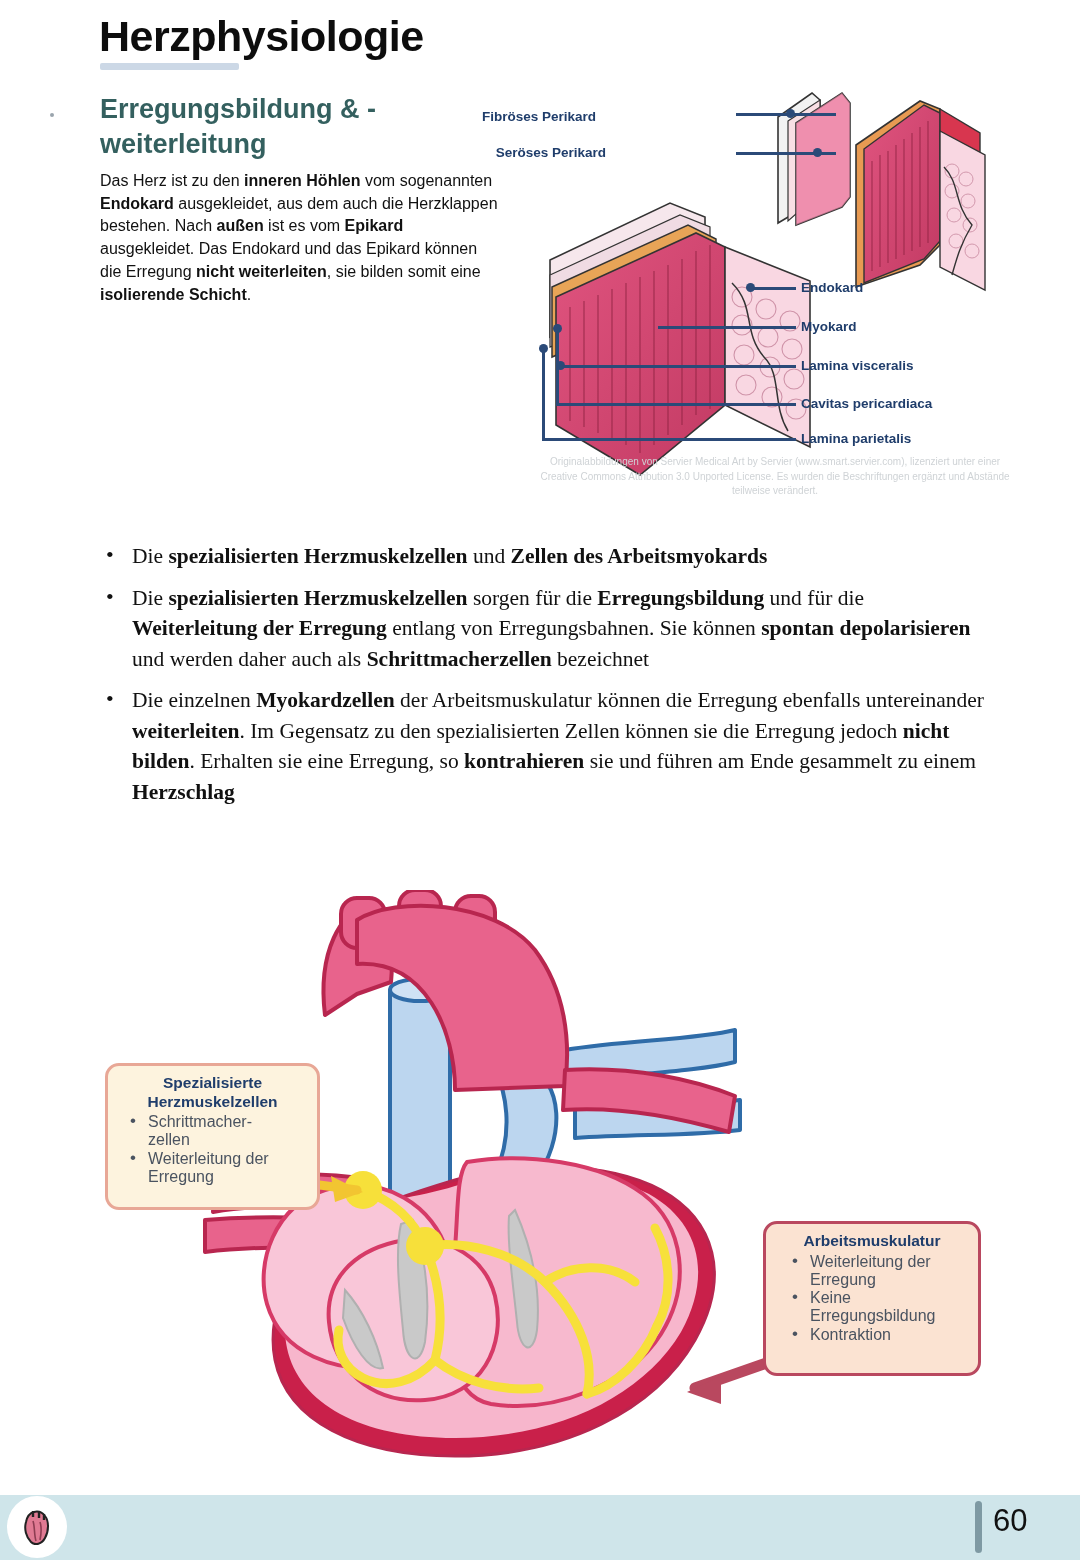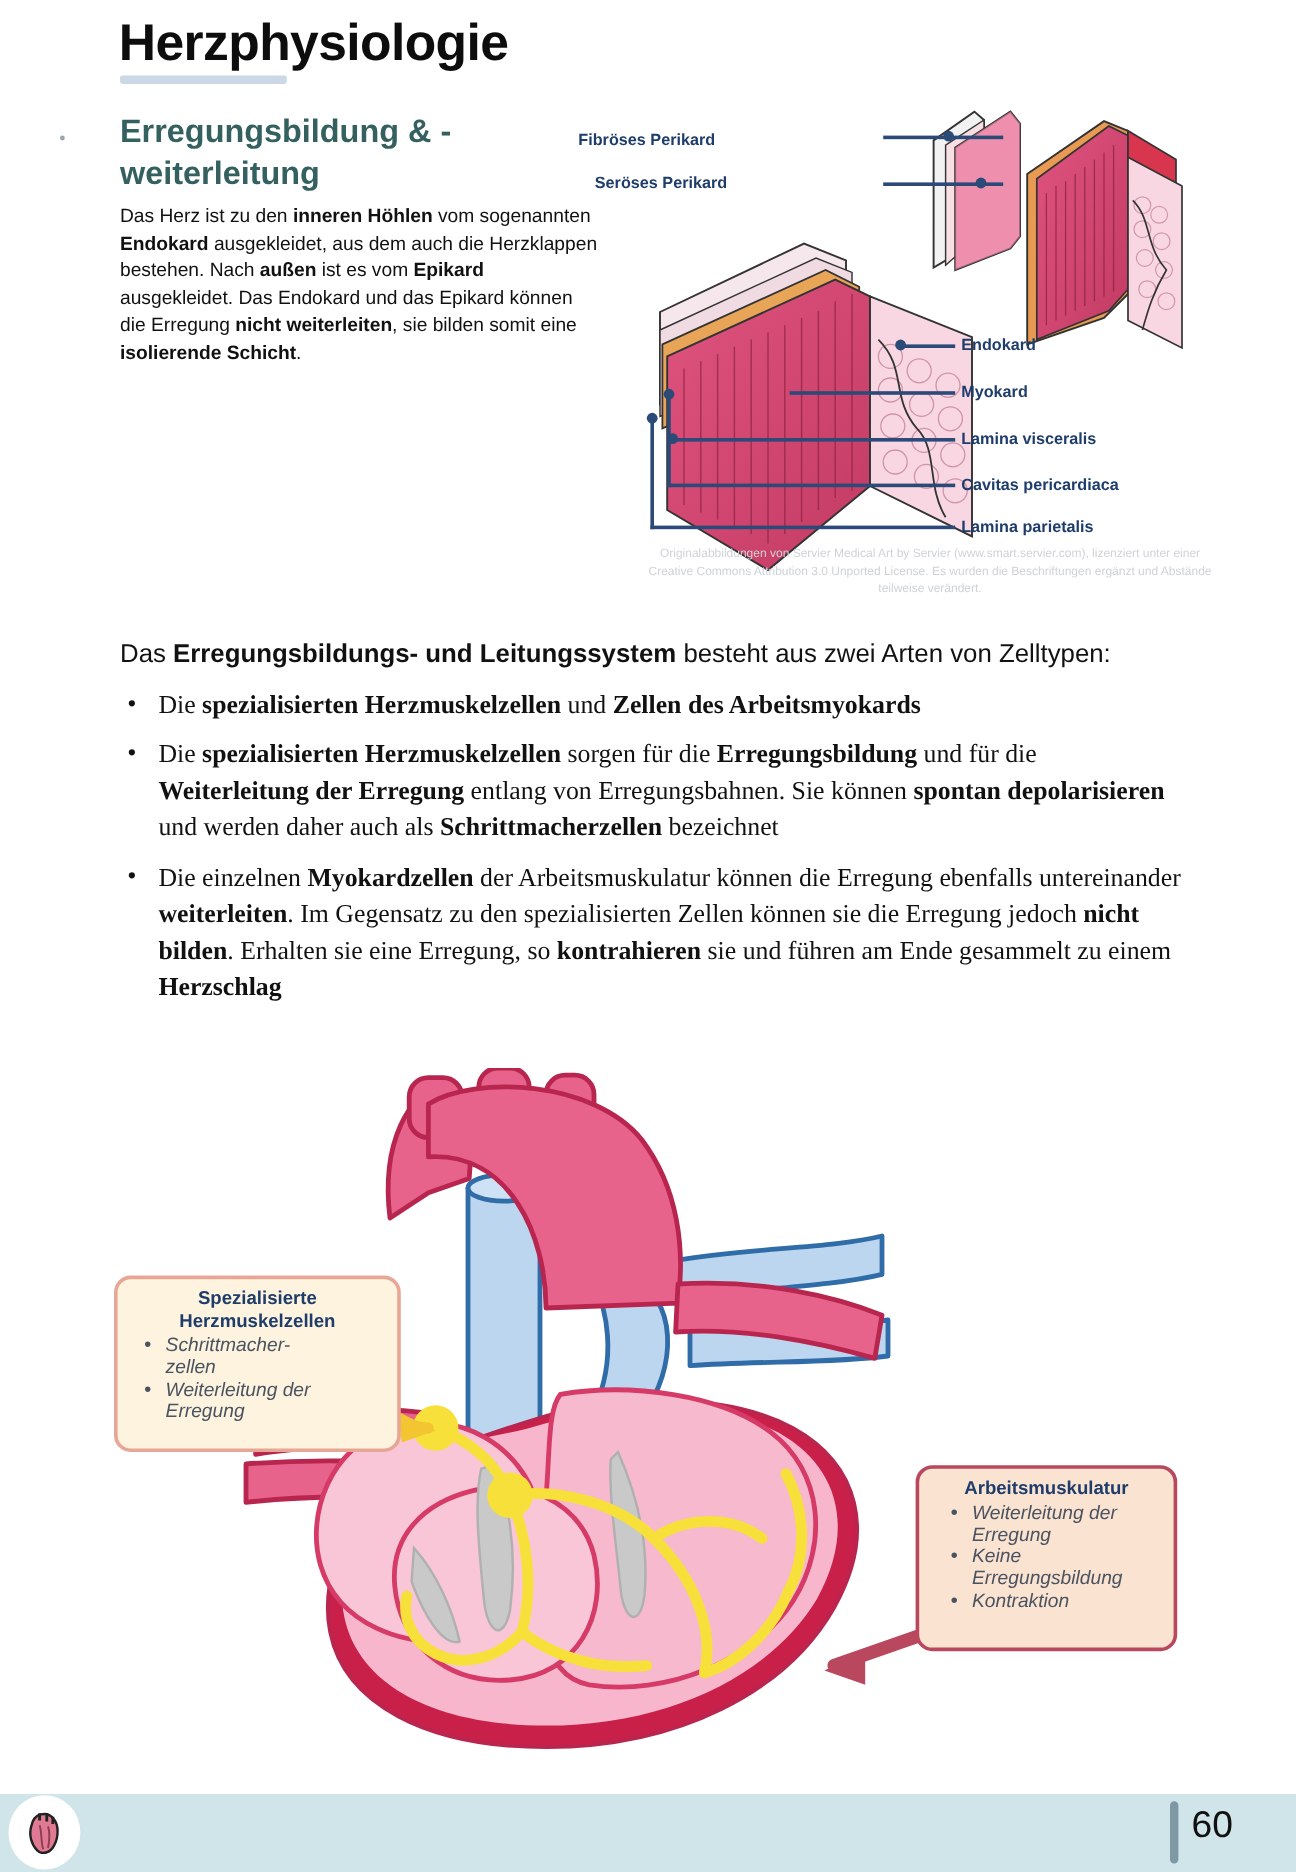--- a/index.html
+++ b/index.html
@@ -65,35 +65,35 @@
   }
 
   
   .heart-wrap{position:absolute;left:95px;top:890px;width:900px;height:570px;}
 
   
   .callout{
     position:absolute;border-radius:14px;box-sizing:border-box;
   }
   .callout-left{
-    left:95px;top:1063px;width:239px;height:147px;
+    left:105px;top:1063px;width:215px;height:147px;
     background:#fdf3de;border:3px solid #e8a796;
   }
   .callout-right{
     left:763px;top:1221px;width:218px;height:155px;
     background:#fbe3d2;border:3px solid #b9485f;
   }
   .callout-title{
     text-align:center;font-size:15.5px;font-weight:bold;color:#1f3d6b;
     line-height:1.2;padding-top:8px;
   }
   .callout ul{margin:2px 0 0 0;padding:0;list-style:none;}
   .callout li{
     position:relative;padding-left:40px;font-size:16px;line-height:1.12;
-    color:#4a5360;margin-top:1px;font-style:italic;
+    color:#4a5360;margin-top:1px;
   }
   .callout li:before{
     content:"•";position:absolute;left:22px;top:-2px;font-size:17px;color:#4a5360;
   }
   .callout-right li{padding-left:44px;}
   .callout-right li:before{left:26px;}
 
   
   .footer-bar{
     position:absolute;left:0;top:1495px;width:1080px;height:65px;background:#cfe5ea;
@@ -231,21 +231,20 @@
 
     <div class="lead-h" style="left:22px;top:363px;width:254px;"></div>
     <div class="lead-v" style="left:22px;top:272px;height:94px;"></div>
     <div class="lead-dot" style="left:19px;top:269px;"></div>
     <div class="fig-label" style="left:281px;top:356px;">Lamina parietalis</div>
   </div>
 
   <div class="attribution">Originalabbildungen von Servier Medical Art by Servier (www.smart.servier.com), lizenziert unter einer Creative Commons Attribution 3.0 Unported License. Es wurden die Beschriftungen ergänzt und Abstände teilweise verändert.</div>
 
   <div class="midtext">
-    <div>Das <b>Erregungsbildungs- und Leitungssystem</b> besteht aus zwei Arten von Zelltypen:</div>
     <ul class="bullets">
       <li>Die <b>spezialisierten Herzmuskelzellen</b> und <b>Zellen des Arbeitsmyokards</b></li>
       <li>Die <b>spezialisierten Herzmuskelzellen</b> sorgen für die <b>Erregungsbildung</b> und für die <b>Weiterleitung der Erregung</b> entlang von Erregungsbahnen. Sie können <b>spontan depolarisieren</b> und werden daher auch als <b>Schrittmacherzellen</b> bezeichnet</li>
       <li>Die einzelnen <b>Myokardzellen</b> der Arbeitsmuskulatur können die Erregung ebenfalls untereinander <b>weiterleiten</b>. Im Gegensatz zu den spezialisierten Zellen können sie die Erregung jedoch <b>nicht bilden</b>. Erhalten sie eine Erregung, so <b>kontrahieren</b> sie und führen am Ende gesammelt zu einem <b>Herzschlag</b></li>
     </ul>
   </div>
 
   <div class="heart-wrap">
     <svg width="900" height="570" viewBox="0 0 900 570">
       <g stroke="#b8264f" stroke-width="4" stroke-linejoin="round" stroke-linecap="round">

